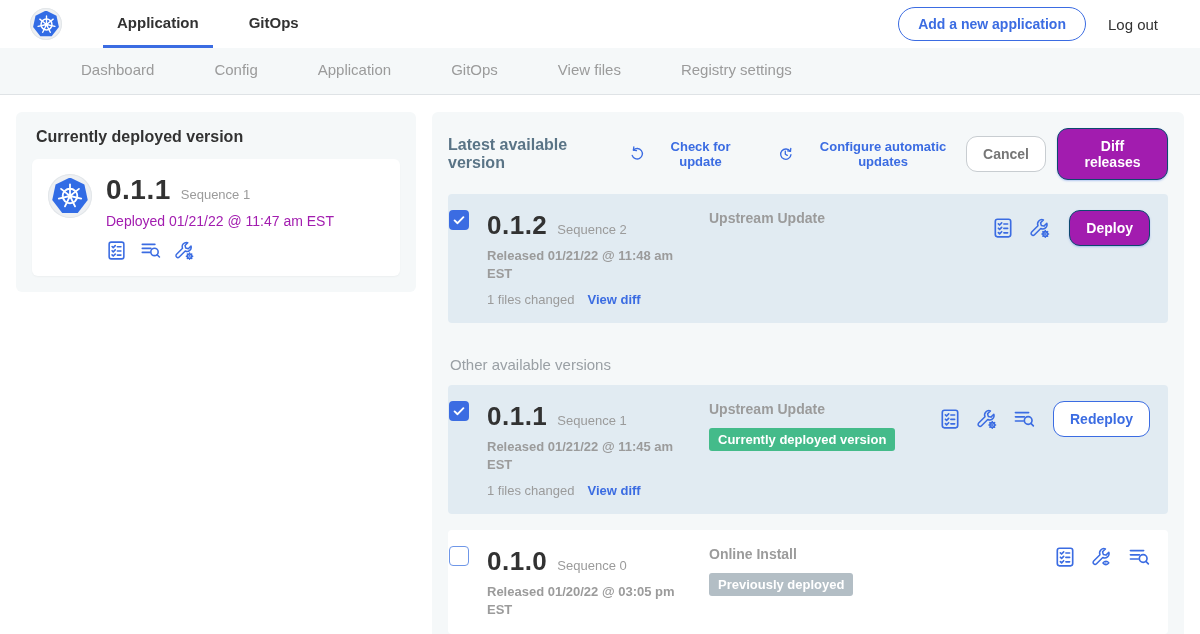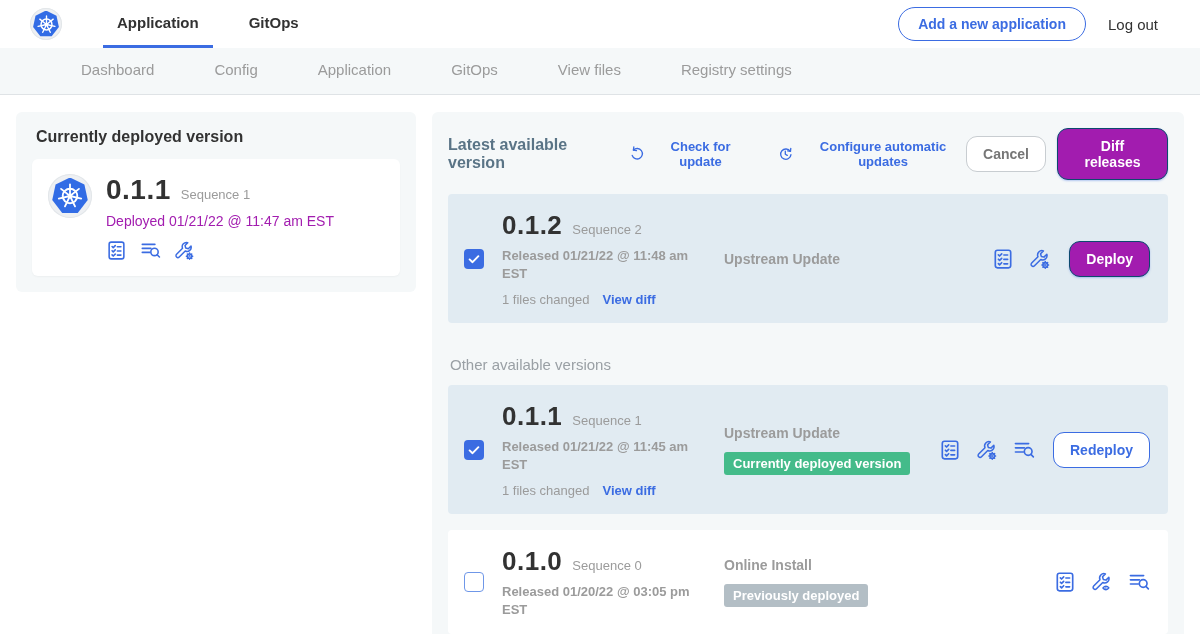--- a/index.html
+++ b/index.html
@@ -53,21 +53,21 @@
   .link-action svg { width:18px; height:18px; }
   .la1 { margin-left:14px; } .la2 { margin-left:28px; }
   .hdr-spacer { flex:1; }
   .btn { border-radius:11px; font-weight:bold; font-size:14px; padding:9px 16px; cursor:pointer;
     font-family:"Liberation Sans", sans-serif; }
   .btn-cancel { background:#fff; border:1px solid #c8cdd1; color:#767676; margin-right:11px; }
   .btn-primary { background:#a21caf; border:1px solid #0c4a6e; color:#fff;
     box-shadow:0 1px 2px rgba(59,108,226,.35); }
   .btn-outline { background:#fff; border:1px solid #3b6ce2; color:#3b6ce2; }
 
-  .ver-row { display:flex; align-items:center; border-radius:4px; padding:16px 16px 16px 16px; }
+  .ver-row { display:flex; align-items:flex-start; border-radius:4px; padding:16px 16px 16px 1px; }
   .ver-row.selected { background:#e1ebf2; }
   .ver-row.plain { background:#fff; }
   .row1 { min-height:122px; } .row2 { min-height:128px; } .row3 { min-height:96px; }
   .cb-cell { width:38px; flex:none; }
   .checkbox { width:20px; height:20px; border-radius:4px; cursor:pointer;
     display:flex; align-items:center; justify-content:center; }
   .checkbox.checked { background:#3b6ce2; }
   .checkbox.unchecked { background:#fff; border:1px solid #6f97e8; }
   .ver-cell { width:222px; flex:none; }
   .ver-num { font-size:26px; font-weight:bold; color:#323232; letter-spacing:.5px; }

